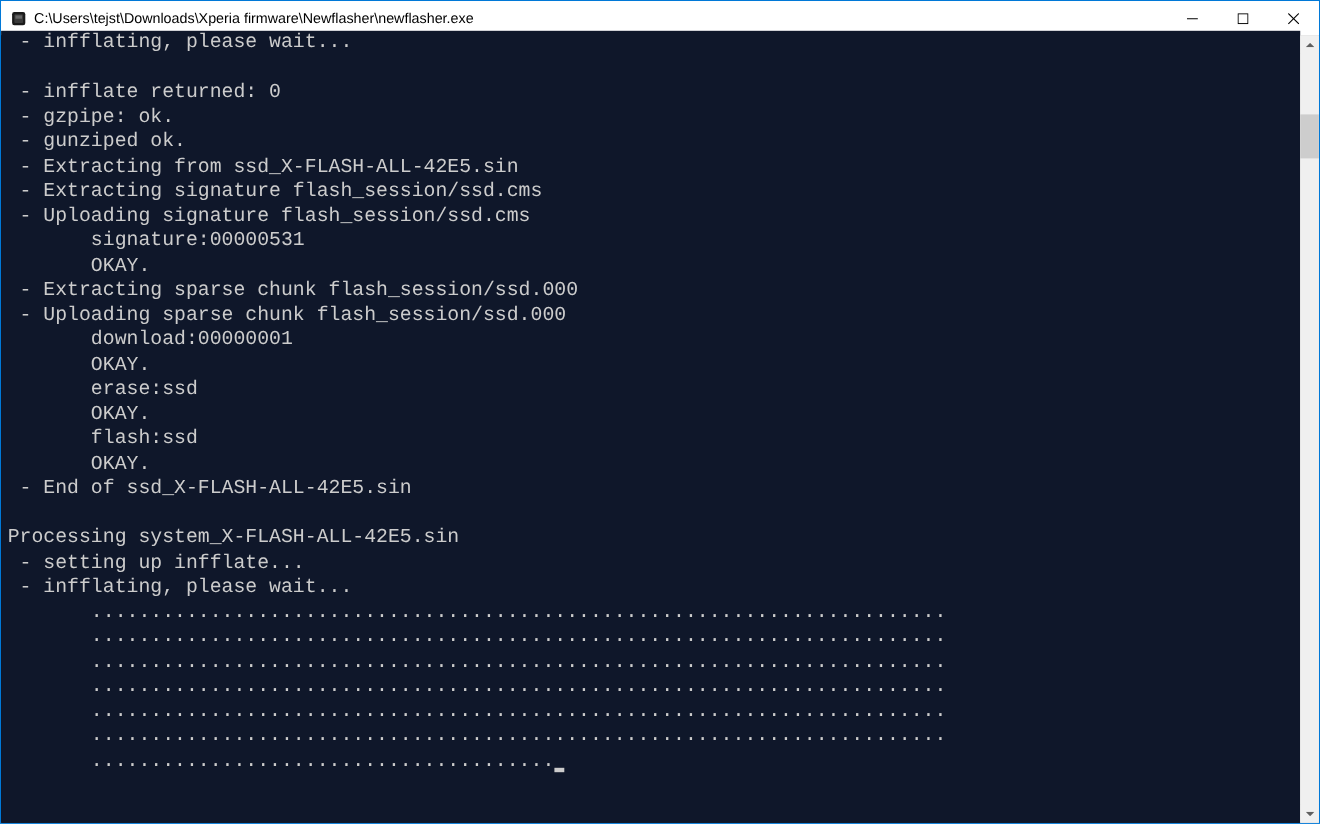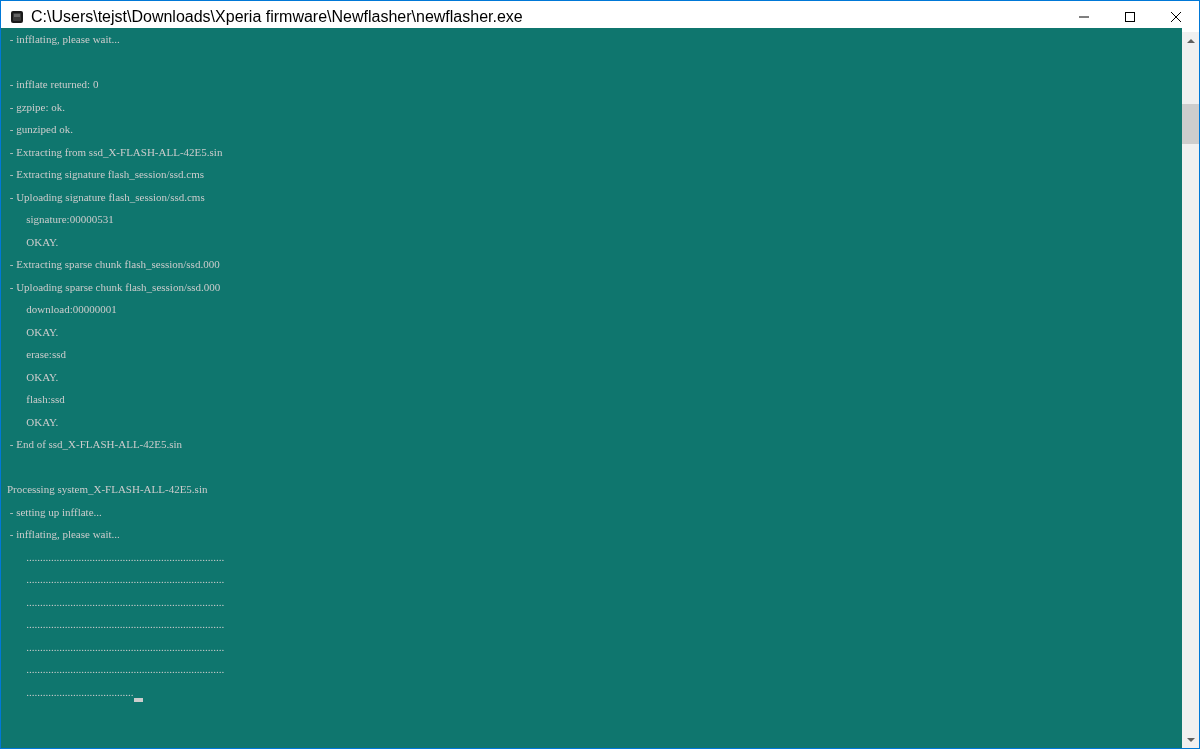--- a/index.html
+++ b/index.html
@@ -32,21 +32,21 @@
     }
     .titlebar-icon {
       width: 16px;
       height: 16px;
       margin-right: 6px;
       display: flex;
       align-items: center;
       justify-content: center;
     }
     .titlebar-title {
-      font-size: 16px;
+      font-size: 13px;
       color: #000;
       flex: 1;
       white-space: nowrap;
       overflow: hidden;
     }
     .window-controls {
       display: flex;
       height: 100%;
     }
     .win-btn {
@@ -64,24 +64,24 @@
       height: 10px;
     }
     .console-area {
       flex: 1;
       background: #000;
       display: flex;
       position: relative;
     }
     .console {
       flex: 1;
-      background: #0f766e;
+      background: #0f172a;
       color: #cccccc;
-      font-family: Liberation Serif, serif;
-      font-size: 11px;
+      font-family: Liberation Mono, monospace;
+      font-size: 18px;
       line-height: 22.5px;
       padding: 0px 2px 0 6px;
       white-space: pre;
       overflow: hidden;
       margin-top: -4px;
     }
     .scrollbar {
       width: 17px;
       background: #f0f0f0;
       position: relative;

